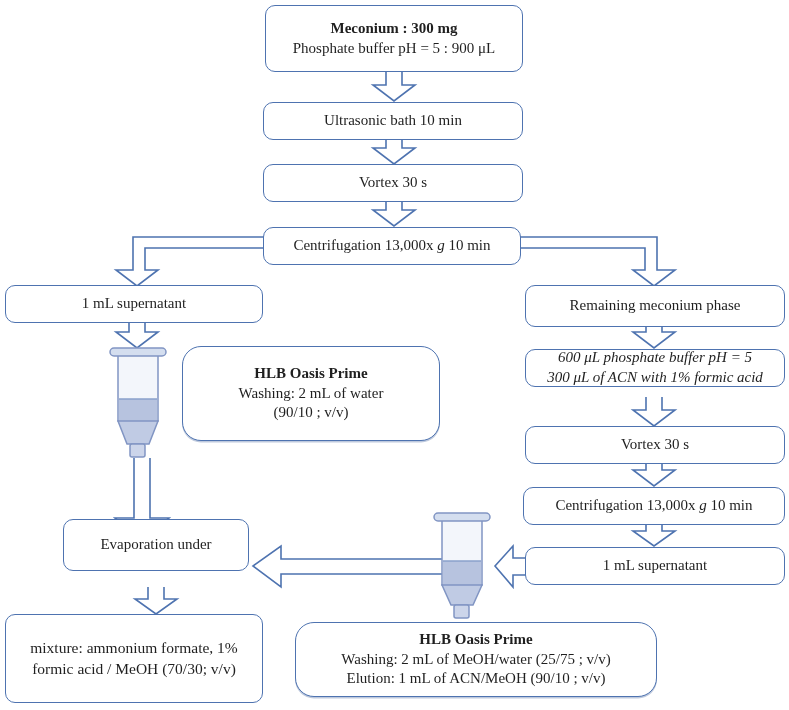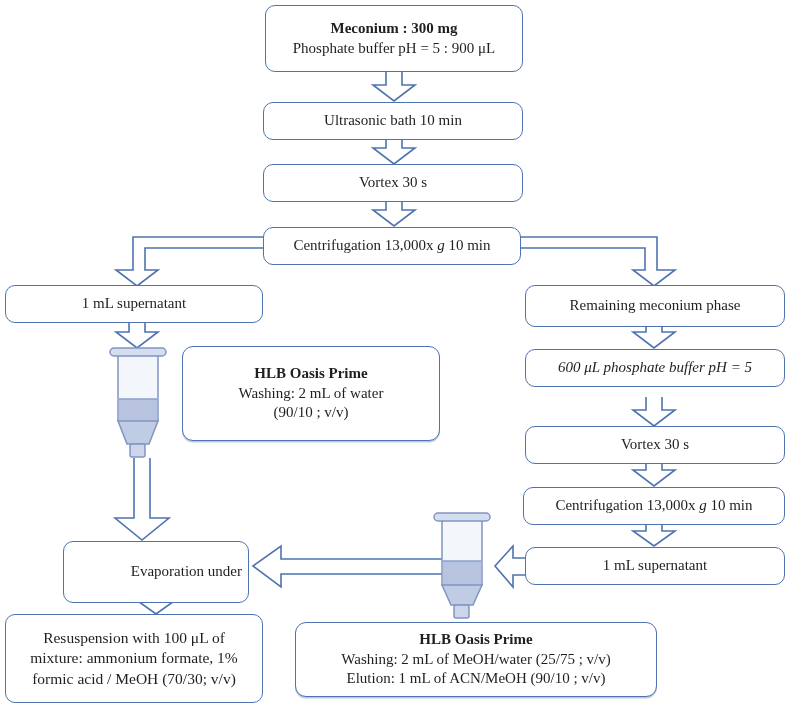--- a/index.html
+++ b/index.html
@@ -21,21 +21,21 @@
     display:flex;
     flex-direction:column;
     align-items:center;
     justify-content:center;
     text-align:center;
     font-size:15px;
     line-height:1.32;
     z-index:2;
     padding:18px 6px;
   }
-  .box.soft{border-radius:11px;box-shadow:0 1.5px 0 rgba(110,135,180,.45);align-items:center;}
+  .box.soft{border-radius:19px;box-shadow:0 1.5px 0 rgba(110,135,180,.45);align-items:center;}
   .bold{font-weight:bold;}
   .box i{font-style:italic;}
 </style>
 </head>
 <body>
 
 <div id="figure">
 
   <svg id="connectors" viewBox="0 0 789 710" xmlns="http://www.w3.org/2000/svg">
     <g fill="#ffffff" stroke="#4e73b0" stroke-width="1.6" stroke-linejoin="miter">
@@ -99,36 +99,36 @@
   <div class="box" style="left:5px;top:285px;width:258px;height:33px;">
     <div>1 mL supernatant</div>
   </div>
 
   <div class="box soft" style="left:182px;top:346px;width:258px;height:95px;">
     <div class="bold">HLB Oasis Prime</div>
     <div>Washing: 2 mL of water</div>
     <div>(90/10 ; v/v)</div>
   </div>
 
-  <div class="box" style="left:63px;top:541px;width:186px;height:62px;align-items:flex-end;">
+  <div class="box" style="left:63px;top:519px;width:186px;height:52px;">
     <div>Evaporation under</div>
   </div>
 
   <div class="box" style="left:5px;top:614px;width:258px;height:89px;font-size:15.5px;">
-    <div>Resuspension with 100 μL of</div>
     <div>mixture: ammonium formate, 1%</div>
     <div>formic acid / MeOH (70/30; v/v)</div>
   </div>
 
   <div class="box" style="left:525px;top:285px;width:260px;height:42px;">
     <div>Remaining meconium phase</div>
   </div>
 
   <div class="box" style="left:525px;top:349px;width:260px;height:35px;font-style:italic;">
     <div>600 μL phosphate buffer pH = 5</div>
+    <div>300 μL of ACN with 1% formic acid</div>
   </div>
 
   <div class="box" style="left:525px;top:426px;width:260px;height:32px;">
     <div>Vortex 30 s</div>
   </div>
 
   <div class="box" style="left:523px;top:487px;width:262px;height:35px;">
     <div><span>Centrifugation 13,000x </span><i>g</i><span> 10 min</span></div>
   </div>
 

